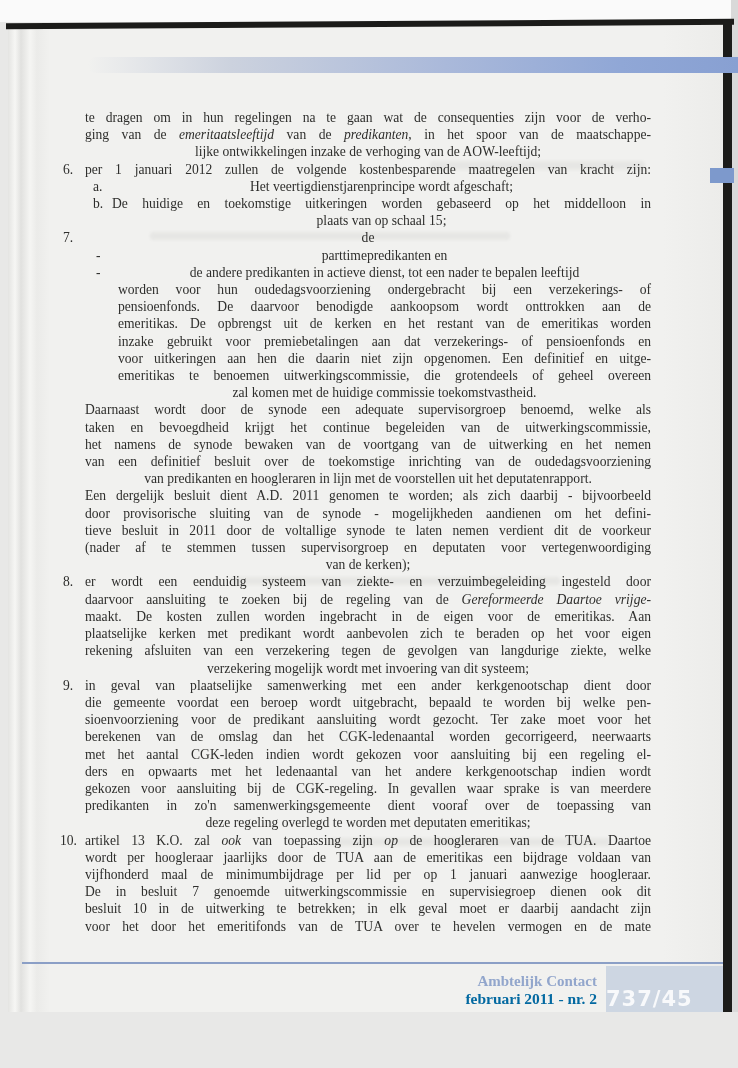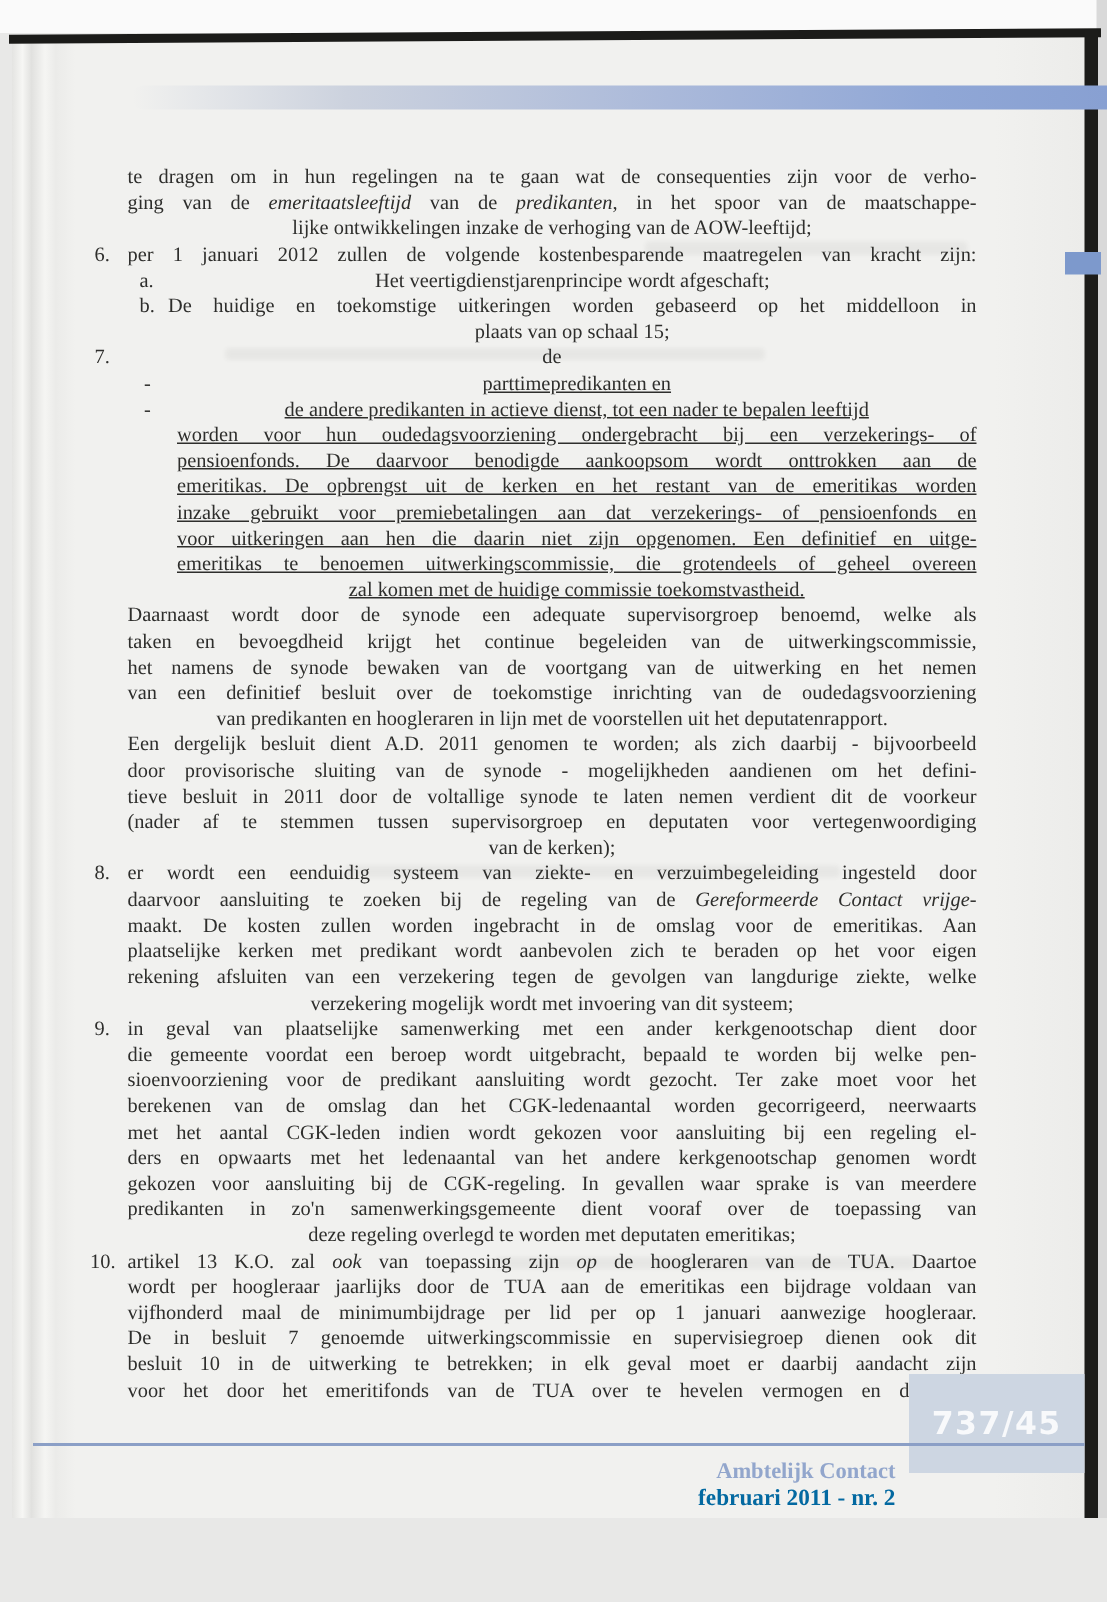--- a/index.html
+++ b/index.html
@@ -33,28 +33,28 @@
   #doc {
     position:absolute; left:85px; top:109px; width:566px; z-index:2;
     color:#2e2e2c; font-size:13.6px; line-height:17.2px;
   }
   .block { position:relative; }
   .marker { position:absolute; top:0; }
   .block.num   > .marker { left:-22px; }
   .block.alpha > .marker { left:8px; }
   .block.dash  > .marker { left:11px; }
   .block.alpha .line { margin-left:27px; }
-  .block.dash  .line { margin-left:33px;text-decoration:underline; }
+  .block.dash  .line { margin-left:33px; }
   .line    { text-align:justify; text-align-last:justify; }
   .line.nj { text-align:center; text-align-last:auto; }
 
   .footer-rule { position:absolute; left:22px; top:962px; width:701px; height:2px; background:#8b9fc6; z-index:3; }
   .pagenum-box {
-    position:absolute; left:606px; top:916px; width:117px; height:66px;
-    background:#cdd6e2; z-index:2; display:flex; align-items:center; justify-content:center;
+    position:absolute; left:606px; top:966px; width:117px; height:66px;
+    background:#cdd6e2; z-index:2; display:flex; align-items:center; justify-content:flex-start;
   }
   .pagenum {
     font-family:"DejaVu Sans","Liberation Sans",sans-serif;
     font-weight:bold; font-size:21px; letter-spacing:1px;
     color:rgba(255,255,255,0.85);
   }
   .footer-text { position:absolute; right:141px; top:972px; text-align:right; z-index:3; }
   .brand { font-weight:bold; font-size:15px;   line-height:18px; color:#92a6cc; }
   .issue { font-weight:bold; font-size:15.5px; line-height:18px; color:#0369a1; }
 
@@ -132,34 +132,34 @@
         <div class="line nj">van predikanten en hoogleraren in lijn met de voorstellen uit het deputatenrapport.</div>
         <div class="line">Een dergelijk besluit dient A.D. 2011 genomen te worden; als zich daarbij - bijvoorbeeld</div>
         <div class="line">door provisorische sluiting van de synode - mogelijkheden aandienen om het defini-</div>
         <div class="line">tieve besluit in 2011 door de voltallige synode te laten nemen verdient dit de voorkeur</div>
         <div class="line">(nader af te stemmen tussen supervisorgroep en deputaten voor vertegenwoordiging</div>
         <div class="line nj">van de kerken);</div>
       </div>
       <div class="block num">
         <span class="marker">8.</span>
         <div class="line">er wordt een eenduidig systeem van ziekte- en verzuimbegeleiding ingesteld door</div>
-        <div class="line">daarvoor aansluiting te zoeken bij de regeling van de <i>Gereformeerde Contact vrijge-</i></div>
-        <div class="line">maakt. De kosten zullen worden ingebracht in de omslag voor de emeritikas. Aan</div>
+        <div class="line">daarvoor aansluiting te zoeken bij de regeling van de <i>Gereformeerde Daartoe vrijge-</i></div>
+        <div class="line">maakt. De kosten zullen worden ingebracht in de eigen voor de emeritikas. Aan</div>
         <div class="line">plaatselijke kerken met predikant wordt aanbevolen zich te beraden op het voor eigen</div>
         <div class="line">rekening afsluiten van een verzekering tegen de gevolgen van langdurige ziekte, welke</div>
         <div class="line nj">verzekering mogelijk wordt met invoering van dit systeem;</div>
       </div>
       <div class="block num">
         <span class="marker">9.</span>
         <div class="line">in geval van plaatselijke samenwerking met een ander kerkgenootschap dient door</div>
         <div class="line">die gemeente voordat een beroep wordt uitgebracht, bepaald te worden bij welke pen-</div>
         <div class="line">sioenvoorziening voor de predikant aansluiting wordt gezocht. Ter zake moet voor het</div>
         <div class="line">berekenen van de omslag dan het CGK-ledenaantal worden gecorrigeerd, neerwaarts</div>
         <div class="line">met het aantal CGK-leden indien wordt gekozen voor aansluiting bij een regeling el-</div>
-        <div class="line">ders en opwaarts met het ledenaantal van het andere kerkgenootschap genomen wordt</div>
+        <div class="line">ders en opwaarts met het ledenaantal van het andere kerkgenootschap indien wordt</div>
         <div class="line">gekozen voor aansluiting bij de CGK-regeling. In gevallen waar sprake is van meerdere</div>
         <div class="line">predikanten in zo'n samenwerkingsgemeente dient vooraf over de toepassing van</div>
         <div class="line nj">deze regeling overlegd te worden met deputaten emeritikas;</div>
       </div>
       <div class="block num">
         <span class="marker" style="left: -25px;">10.</span>
         <div class="line">artikel 13 K.O. zal <i>ook</i> van toepassing zijn <i>op</i> de hoogleraren van de TUA. Daartoe</div>
         <div class="line">wordt per hoogleraar jaarlijks door de TUA aan de emeritikas een bijdrage voldaan van</div>
         <div class="line">vijfhonderd maal de minimumbijdrage per lid per op 1 januari aanwezige hoogleraar.</div>
         <div class="line">De in besluit 7 genoemde uitwerkingscommissie en supervisiegroep dienen ook dit</div>

